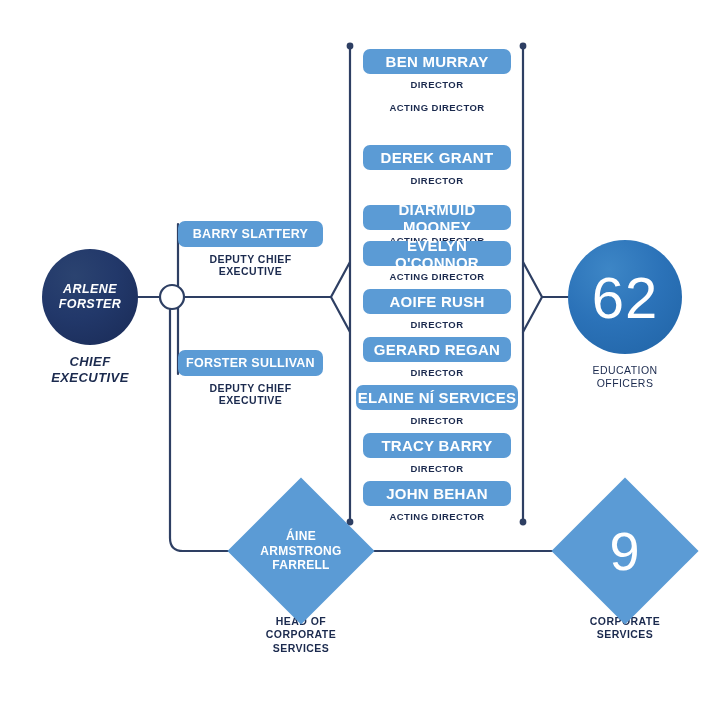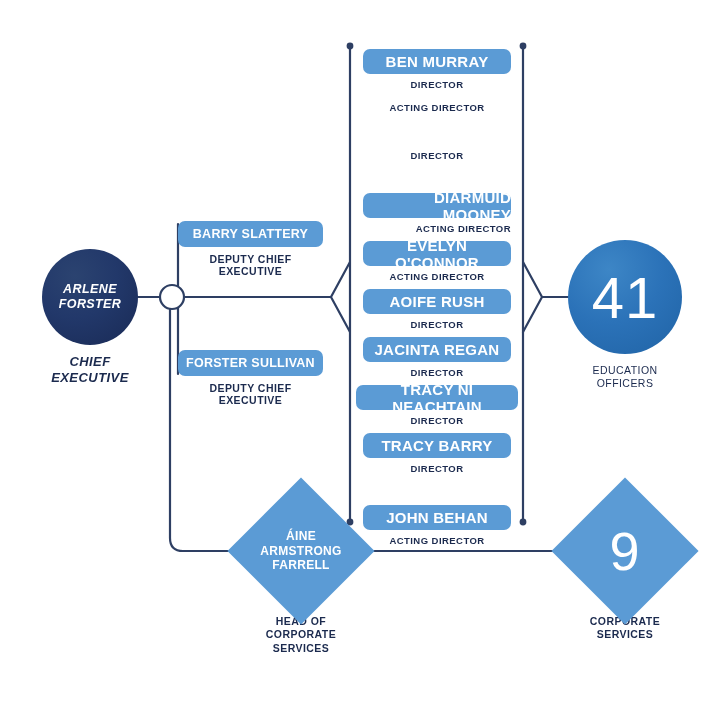--- a/index.html
+++ b/index.html
@@ -227,53 +227,54 @@
   </div>
 
   <div class="pill-node director" style="left:363px; top:49px;">
     <div class="pill">BEN MURRAY</div>
     <div class="pill-caption">DIRECTOR</div>
   </div>
   <div class="pill-node director" style="left:363px; top:97px;">
     <div class="pill-caption">ACTING DIRECTOR</div>
   </div>
   <div class="pill-node director" style="left:363px; top:145px;">
-    <div class="pill-caption">DIRECTOR</div>
-  </div>
-  <div class="pill-node director" style="left:363px; top:193px;text-align:right;">
+    <div class="pill">DEREK GRANT</div>
+    <div class="pill-caption">DIRECTOR</div>
+  </div>
+  <div class="pill-node director" style="left:363px; top:205px;">
     <div class="pill">DIARMUID MOONEY</div>
     <div class="pill-caption">ACTING DIRECTOR</div>
   </div>
   <div class="pill-node director" style="left:363px; top:241px;">
     <div class="pill">EVELYN O'CONNOR</div>
     <div class="pill-caption">ACTING DIRECTOR</div>
   </div>
   <div class="pill-node director" style="left:363px; top:289px;">
     <div class="pill">AOIFE RUSH</div>
     <div class="pill-caption">DIRECTOR</div>
   </div>
   <div class="pill-node director" style="left:363px; top:337px;">
-    <div class="pill">JACINTA REGAN</div>
+    <div class="pill">GERARD REGAN</div>
     <div class="pill-caption">DIRECTOR</div>
   </div>
   <div class="pill-node director" style="left:356px; top:385px; width:162px;">
-    <div class="pill">TRACY NÍ NEACHTAIN</div>
+    <div class="pill">ELAINE NÍ SERVICES</div>
     <div class="pill-caption">DIRECTOR</div>
   </div>
   <div class="pill-node director" style="left:363px; top:433px;">
     <div class="pill">TRACY BARRY</div>
     <div class="pill-caption">DIRECTOR</div>
   </div>
-  <div class="pill-node director" style="left:363px; top:481px;margin-top:24px;">
+  <div class="pill-node director" style="left:363px; top:481px;">
     <div class="pill">JOHN BEHAN</div>
     <div class="pill-caption">ACTING DIRECTOR</div>
   </div>
 
   <div class="count-node" style="left:568px; top:240px; width:114px;">
-    <div class="count-circle">41</div>
+    <div class="count-circle">62</div>
     <div class="count-caption">
       <div>EDUCATION</div>
       <div>OFFICERS</div>
     </div>
   </div>
 
   <div class="diamond-node" style="left:249px; top:499px; width:104px;">
     <div class="diamond">
       <div class="diamond-inner">
         <span>ÁINE</span>

